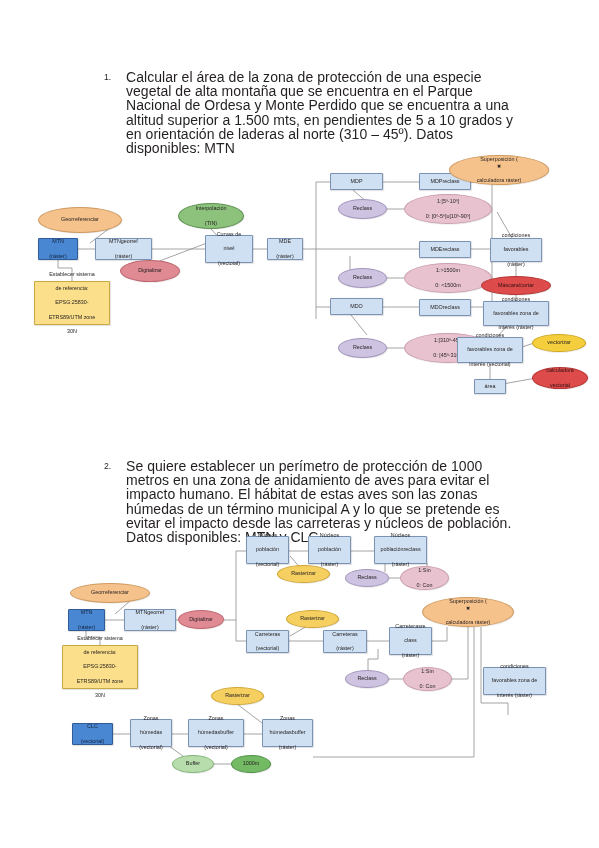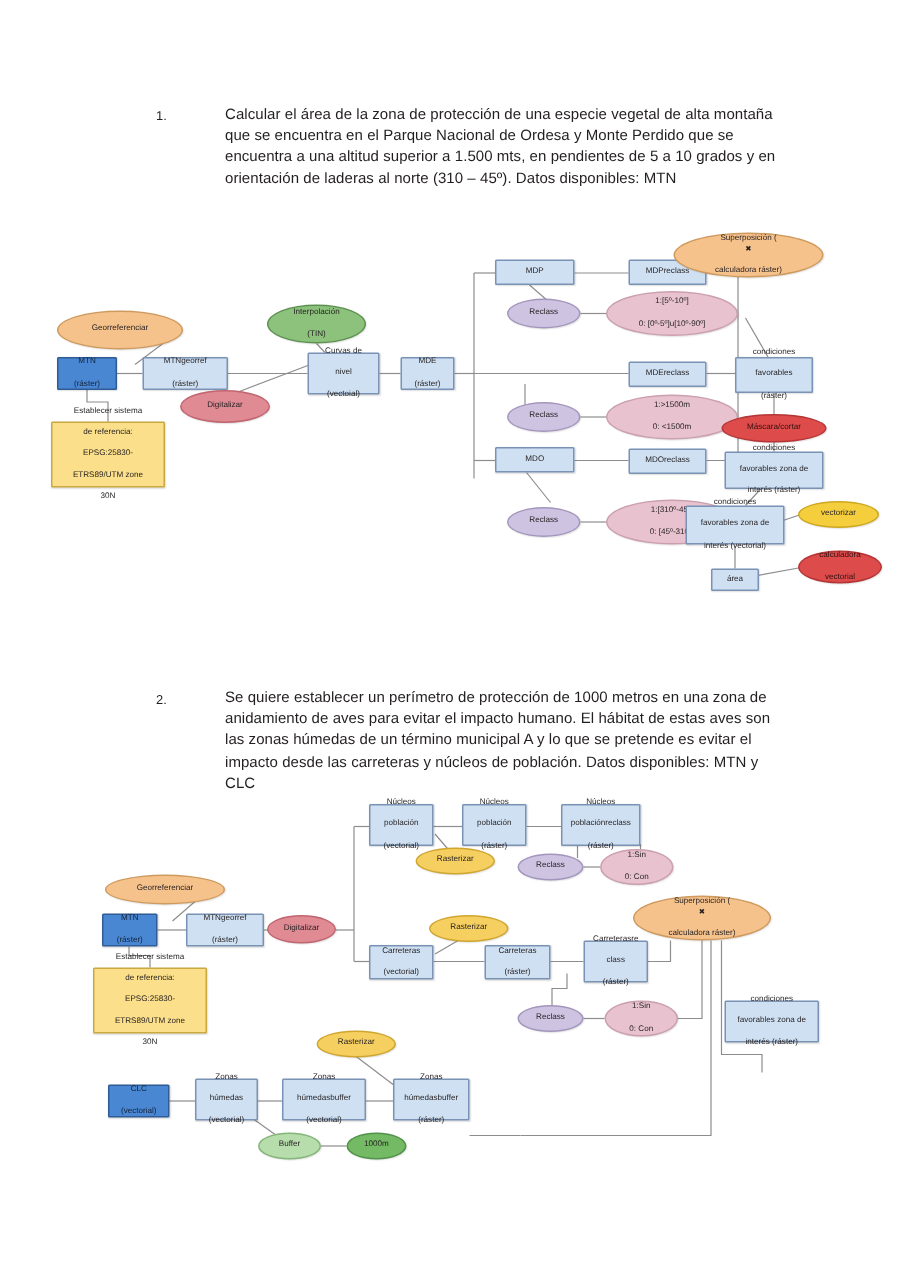--- a/index.html
+++ b/index.html
@@ -9,21 +9,21 @@
     font-family:"Liberation Sans", sans-serif;
     color:#231f20;
     overflow:hidden;
     position:relative;
   }
   .page{position:relative;width:599px;height:848px;}
 
   
   .question{position:absolute;display:flex;gap:0;}
   .q-num{width:22px;flex:0 0 22px;font-size:8.6px;line-height:14.2px;}
-  .q-txt{font-size:10px;line-height:14.2px;letter-spacing:.04px;margin-left:24px;}
+  .q-txt{font-size:14px;line-height:14.2px;letter-spacing:.04px;}
   #q1{left:104px;top:70px;width:424px;}
   #q2{left:104px;top:459px;width:424px;}
 
   
   .diagram{position:absolute;left:0;top:0;width:599px;height:848px;pointer-events:none;}
   svg.edges{position:absolute;left:0;top:0;width:599px;height:848px;}
   svg.edges line, svg.edges path, svg.edges polyline{
     stroke:#8d8d8d;stroke-width:.8;fill:none;
   }
 

